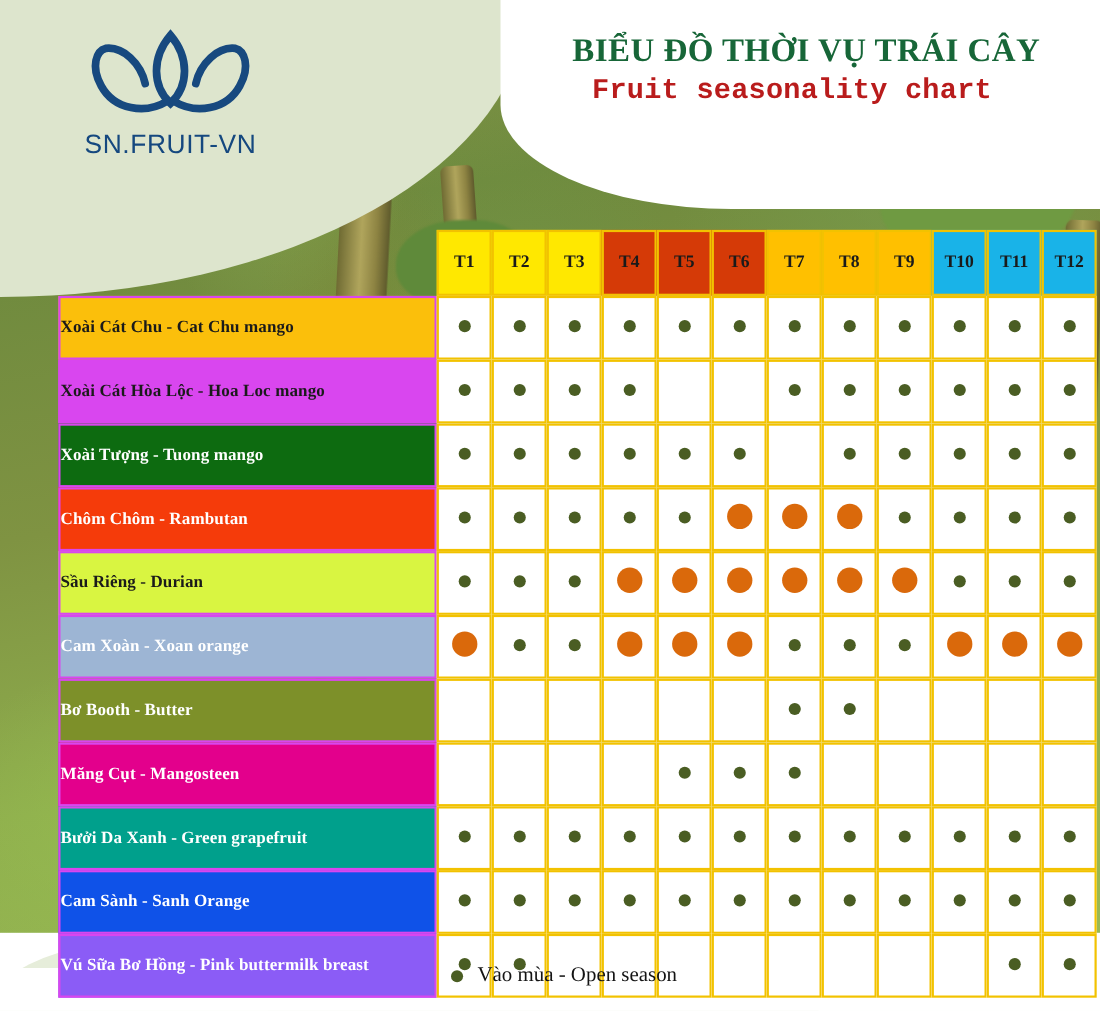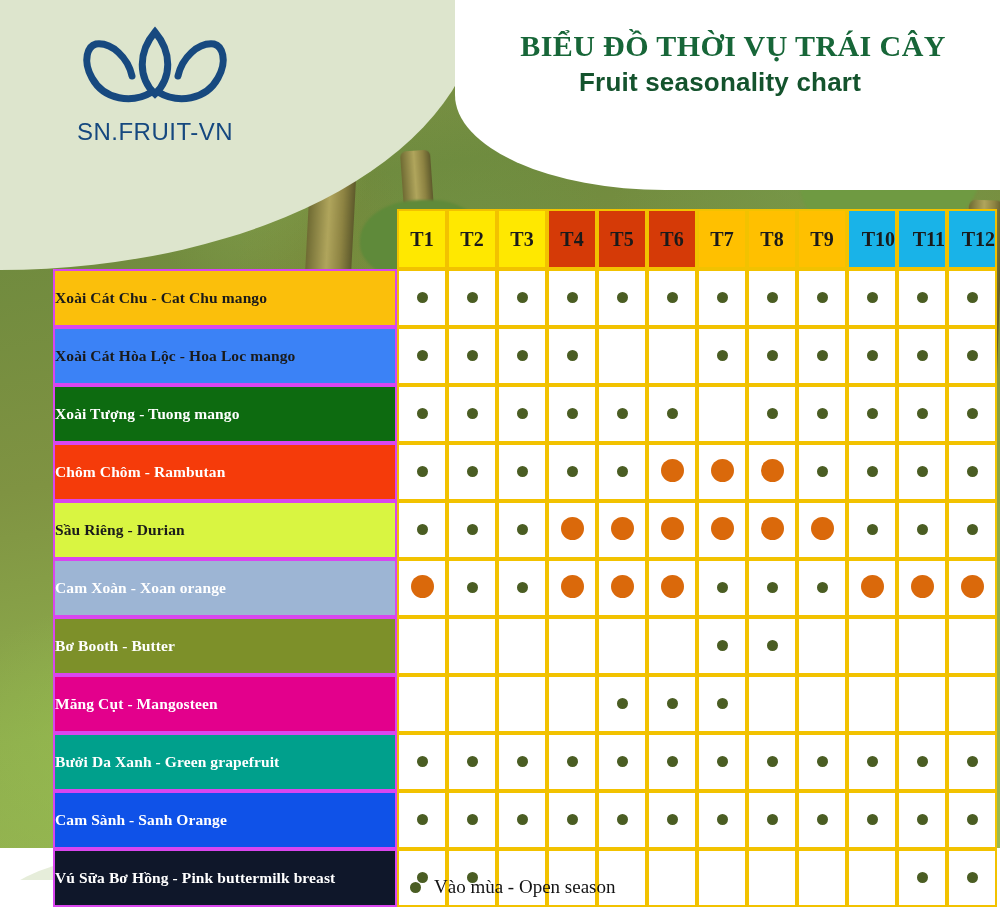--- a/index.html
+++ b/index.html
@@ -58,40 +58,40 @@
     font-size:24px;letter-spacing:.5px;color:#15487f;font-weight:400;
   }
 
   
   .title-block{position:absolute;left:455px;top:28px;width:530px;text-align:center;}
   .title-vi{
     font-family:"Liberation Serif", serif;font-weight:bold;
     font-size:30px;color:#176638;letter-spacing:.4px;line-height:1.18;padding-left:26px;
   }
   .title-en{
-    font-family:Liberation Sans, sans-serif;font-weight:bold;
-    font-size:26px;color:#14532d;margin-top:4px;letter-spacing:.2px;
+    font-family:Liberation Mono, monospace;font-weight:bold;
+    font-size:26px;color:#b91c1c;margin-top:4px;letter-spacing:.2px;
   }
 
   
   .table-wrap{position:absolute;left:53px;top:209px;}
   table.chart{border-collapse:separate;border-spacing:0;}
   table.chart td, table.chart th{padding:0;}
 
   .hdr-spacer{width:340px;height:56px;background:transparent;border:0;}
   th.month{
     width:46px;height:56px;
     border:2px solid #F2C200;
     font-family:"Liberation Serif", serif;font-weight:bold;
-    font-size:20px;color:#1a1a1a;text-align:center;vertical-align:middle;
+    font-size:16px;color:#1a1a1a;text-align:center;vertical-align:middle;
   }
   th.m-yellow{background:#FFE800;}
   th.m-red{background:#D53A07;}
   th.m-amber{background:#FFC000;}
-  th.m-cyan{background:#19B3E8;text-align:right;}
+  th.m-cyan{background:#19B3E8;}
 
   td.rowlabel{
     width:340px;height:54px;
     border:2px solid #d946ef;
     font-family:"Liberation Serif", serif;font-weight:bold;
     font-size:15.5px;padding-left:16px;vertical-align:middle;
     white-space:nowrap;letter-spacing:.1px;
   }
   td.cell{
     width:46px;height:54px;background:#ffffff;
@@ -181,21 +181,21 @@
             <td class="cell"><span class="dot-small"></span></td>
             <td class="cell"><span class="dot-small"></span></td>
             <td class="cell"><span class="dot-small"></span></td>
             <td class="cell"><span class="dot-small"></span></td>
             <td class="cell"><span class="dot-small"></span></td>
             <td class="cell"><span class="dot-small"></span></td>
             <td class="cell"><span class="dot-small"></span></td>
             <td class="cell"><span class="dot-small"></span></td>
           </tr>
           <tr>
-            <td class="rowlabel" style="background: #3b82f6; color: rgb(26, 26, 26);">Xoài Cát Hòa Lộc - Hoa Loc mango</td>
+            <td class="rowlabel" style="background: #d946ef; color: rgb(26, 26, 26);">Xoài Cát Hòa Lộc - Hoa Loc mango</td>
             <td class="cell"><span class="dot-small"></span></td>
             <td class="cell"><span class="dot-small"></span></td>
             <td class="cell"><span class="dot-small"></span></td>
             <td class="cell"><span class="dot-small"></span></td>
             <td class="cell"></td>
             <td class="cell"></td>
             <td class="cell"><span class="dot-small"></span></td>
             <td class="cell"><span class="dot-small"></span></td>
             <td class="cell"><span class="dot-small"></span></td>
             <td class="cell"><span class="dot-small"></span></td>
@@ -316,21 +316,21 @@
             <td class="cell"><span class="dot-small"></span></td>
             <td class="cell"><span class="dot-small"></span></td>
             <td class="cell"><span class="dot-small"></span></td>
             <td class="cell"><span class="dot-small"></span></td>
             <td class="cell"><span class="dot-small"></span></td>
             <td class="cell"><span class="dot-small"></span></td>
             <td class="cell"><span class="dot-small"></span></td>
             <td class="cell"><span class="dot-small"></span></td>
           </tr>
           <tr>
-            <td class="rowlabel" style="background: #0f172a; color: rgb(255, 255, 255);">Vú Sữa Bơ Hồng - Pink buttermilk breast</td>
+            <td class="rowlabel" style="background: #8b5cf6; color: rgb(255, 255, 255);">Vú Sữa Bơ Hồng - Pink buttermilk breast</td>
             <td class="cell"><span class="dot-small"></span></td>
             <td class="cell"><span class="dot-small"></span></td>
             <td class="cell"></td>
             <td class="cell"></td>
             <td class="cell"></td>
             <td class="cell"></td>
             <td class="cell"></td>
             <td class="cell"></td>
             <td class="cell"></td>
             <td class="cell"></td>

